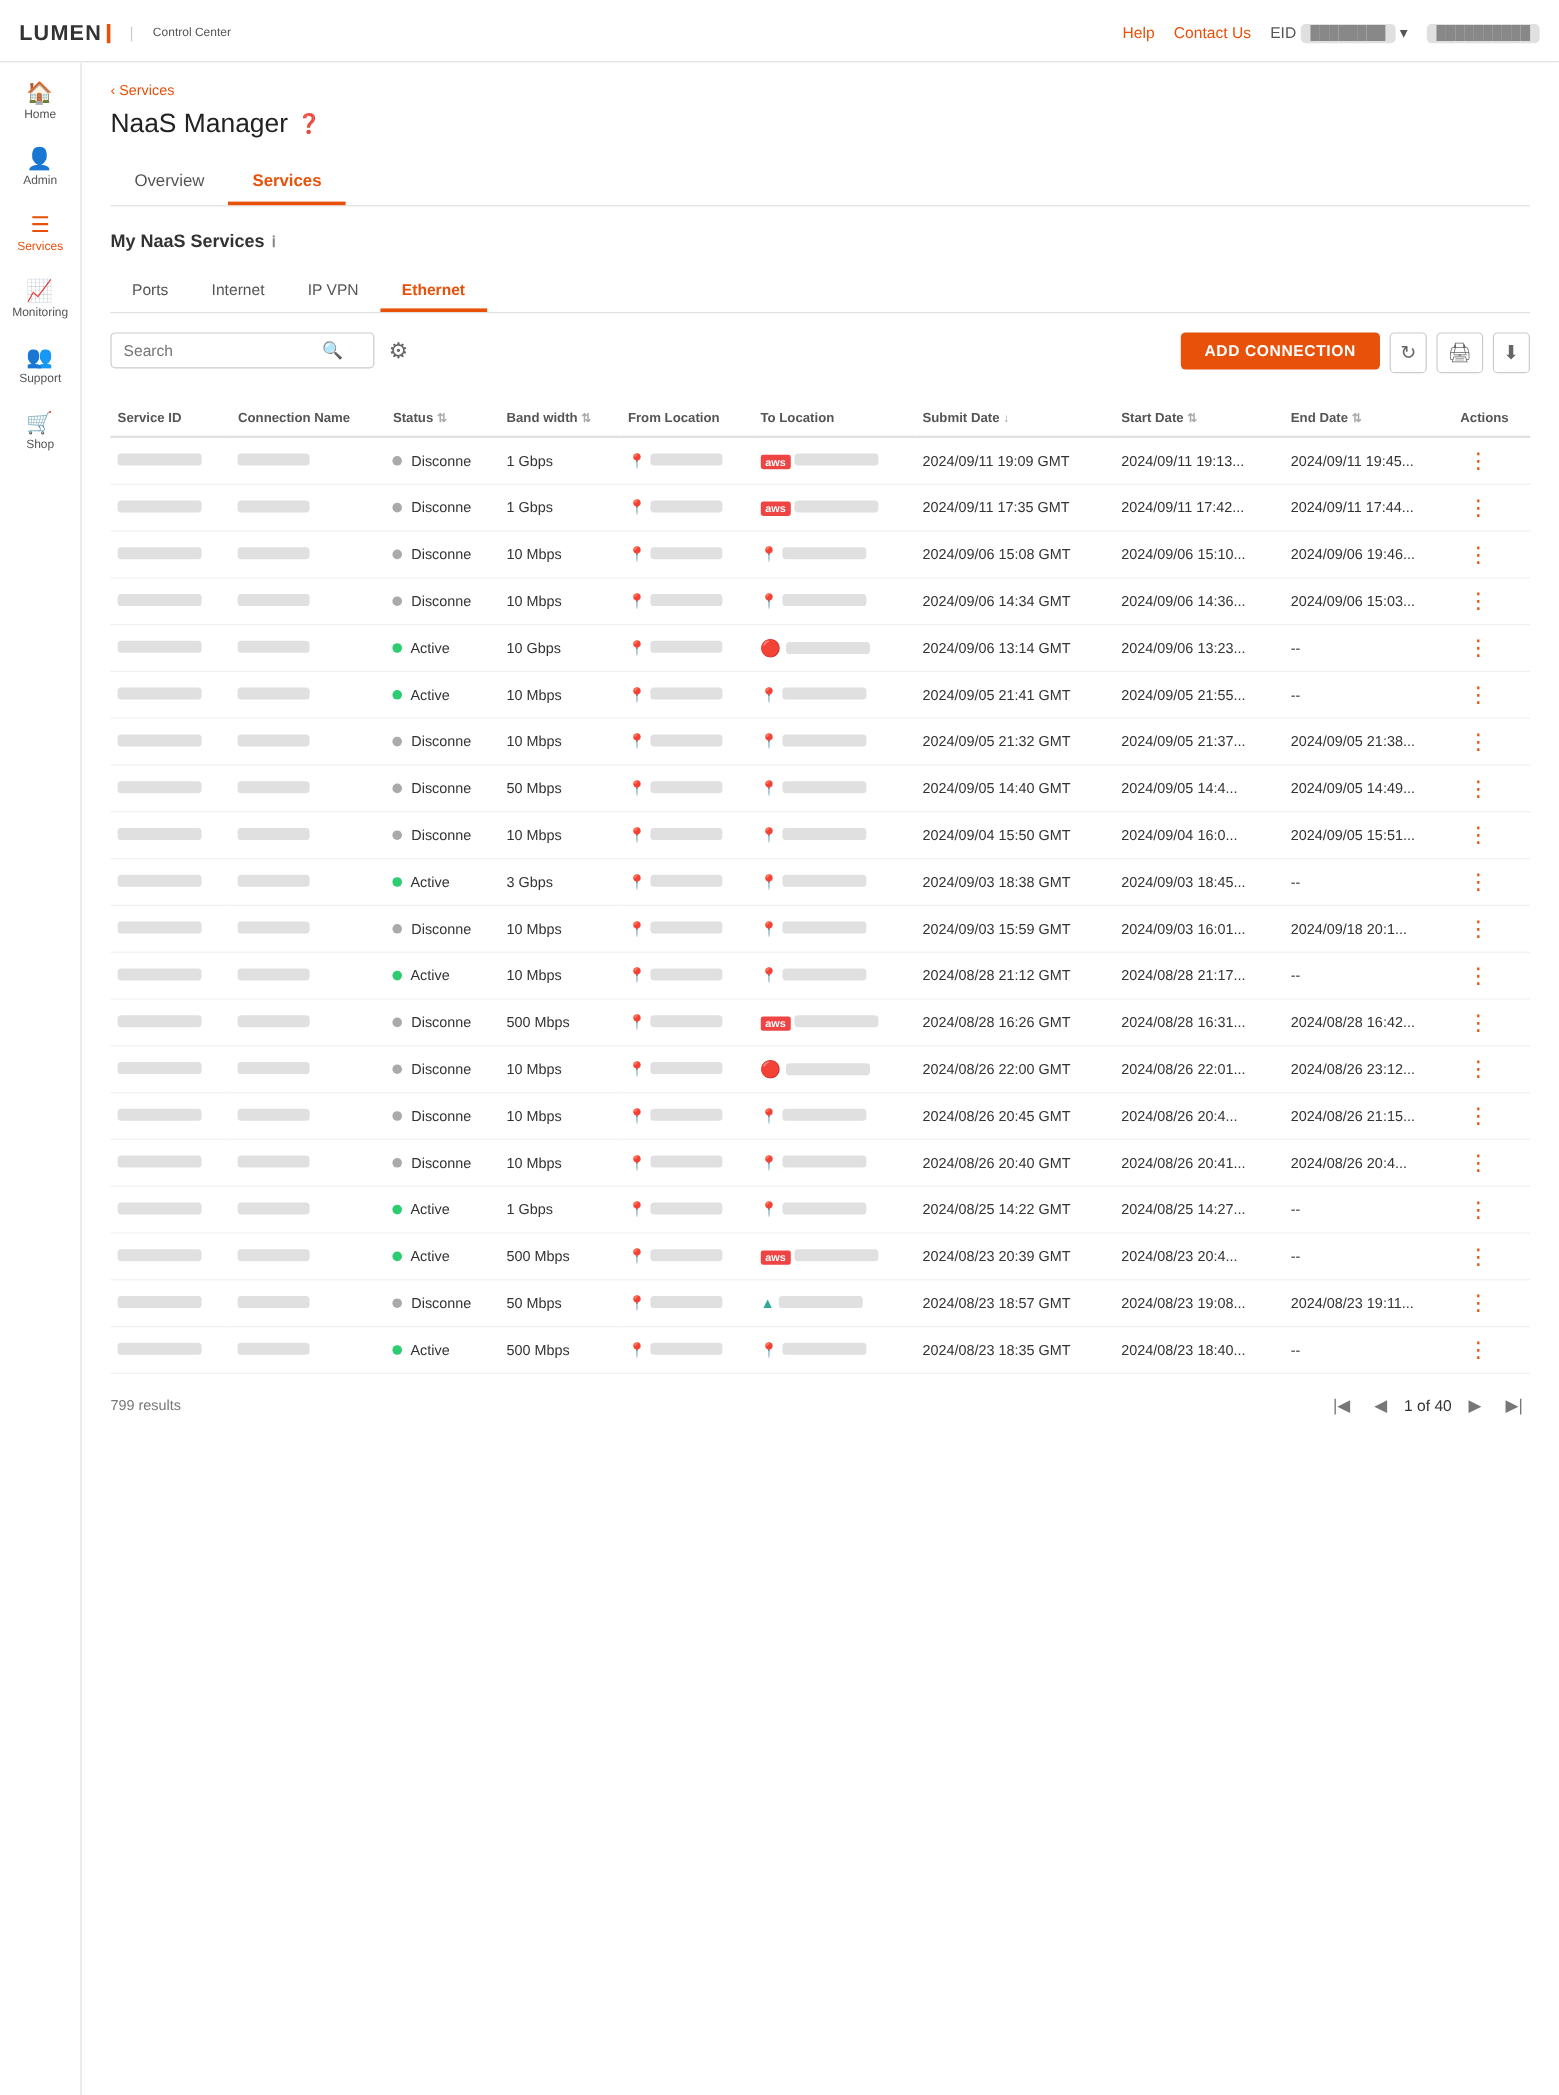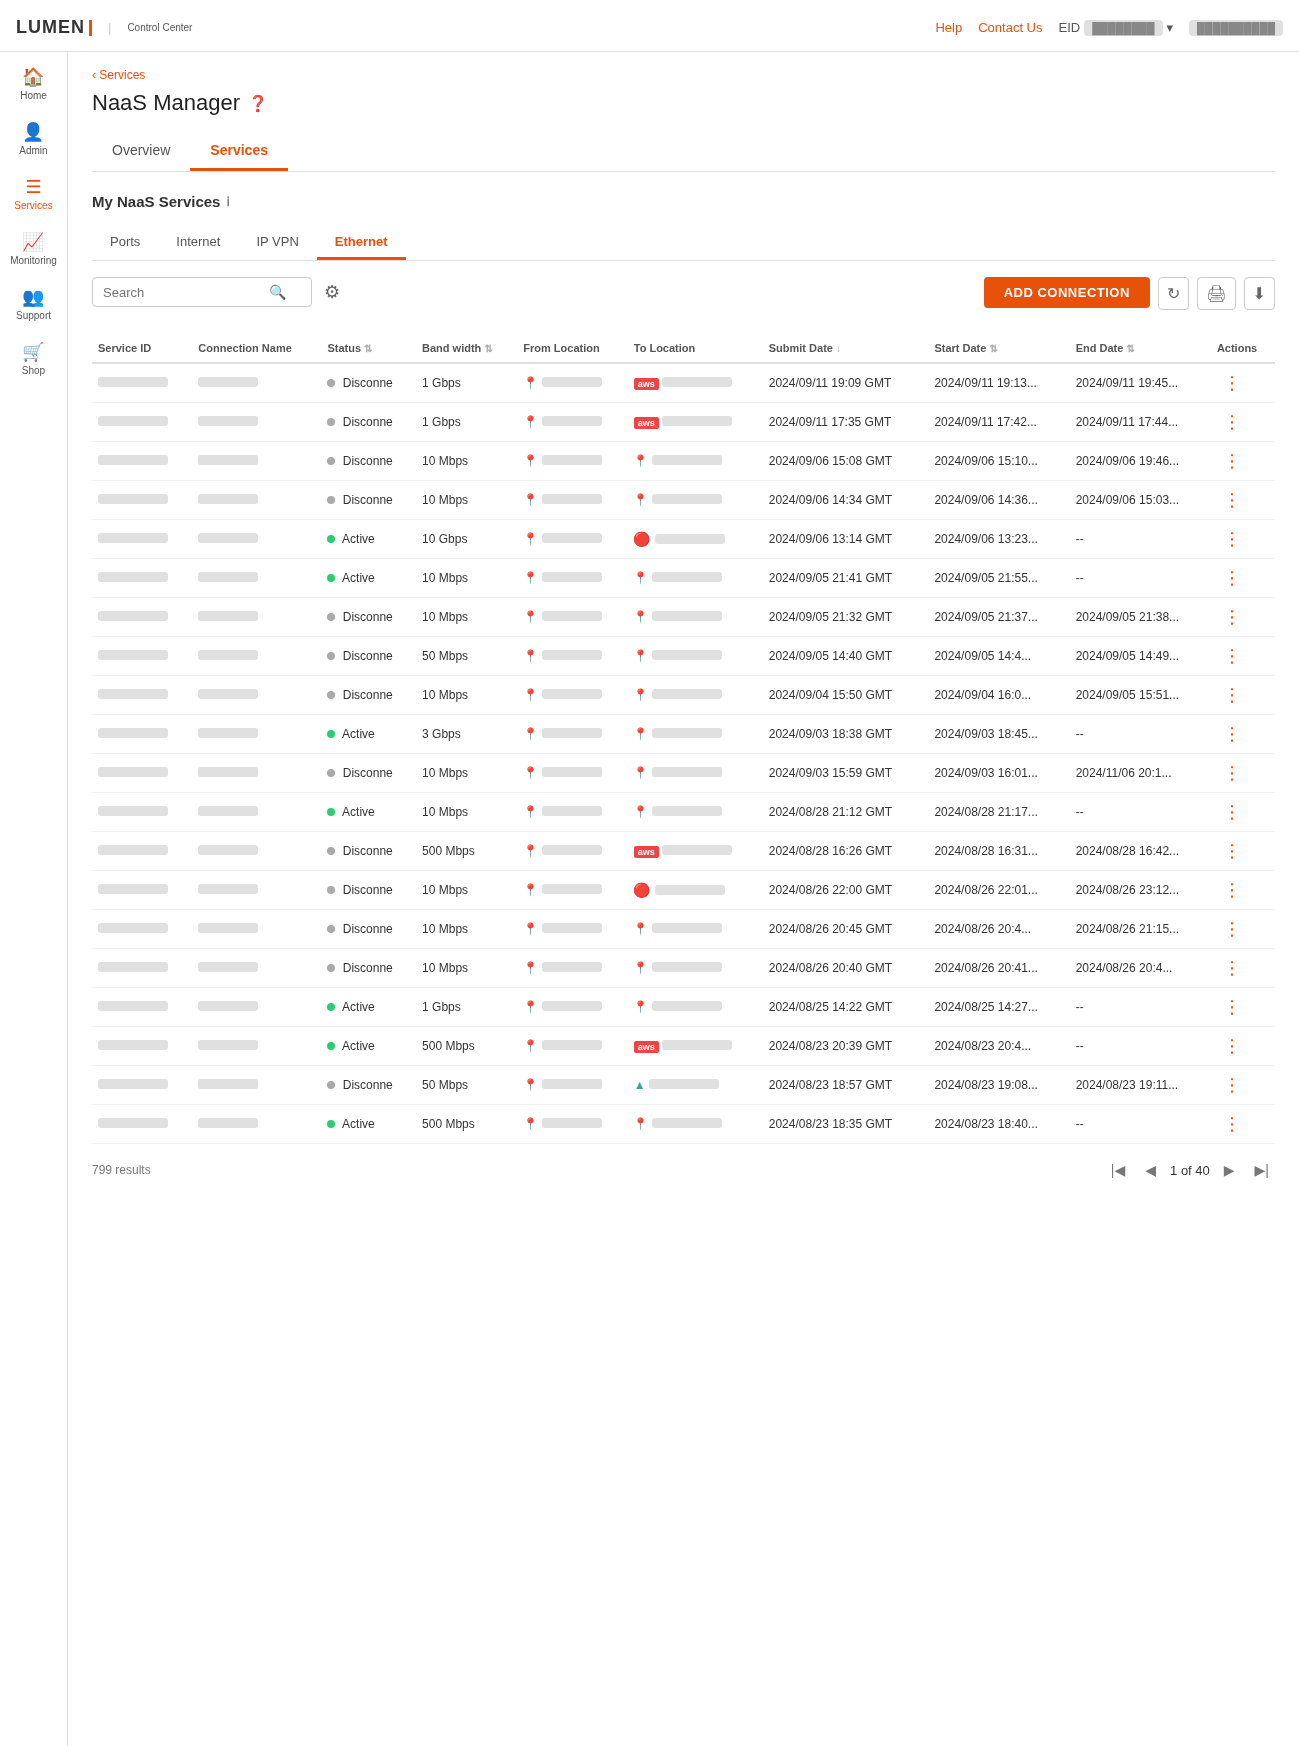--- a/index.html
+++ b/index.html
@@ -413,21 +413,21 @@
       <span>Disconne</span>
     </td>
     <td>10 Mbps</td>
     <td>
       <span class="loc-icon">📍</span>
       <span class="blurred blurred-sm"></span>
     </td>
     <td><span class="loc-icon">📍</span> <span class="blurred blurred-md"></span></td>
     <td>2024/09/03 15:59 GMT</td>
     <td>2024/09/03 16:01...</td>
-    <td>2024/11/06 20:1...</td>
+    <td>2024/09/18 20:1...</td>
     <td>
       <span class="actions-btn">⋮</span>
     </td>
   </tr>
         <tr>
     <td><span class="blurred blurred-md"></span></td>
     <td><span class="blurred blurred-sm"></span></td>
     <td>
       <span class="status-dot active"></span>
       <span>Active</span>

